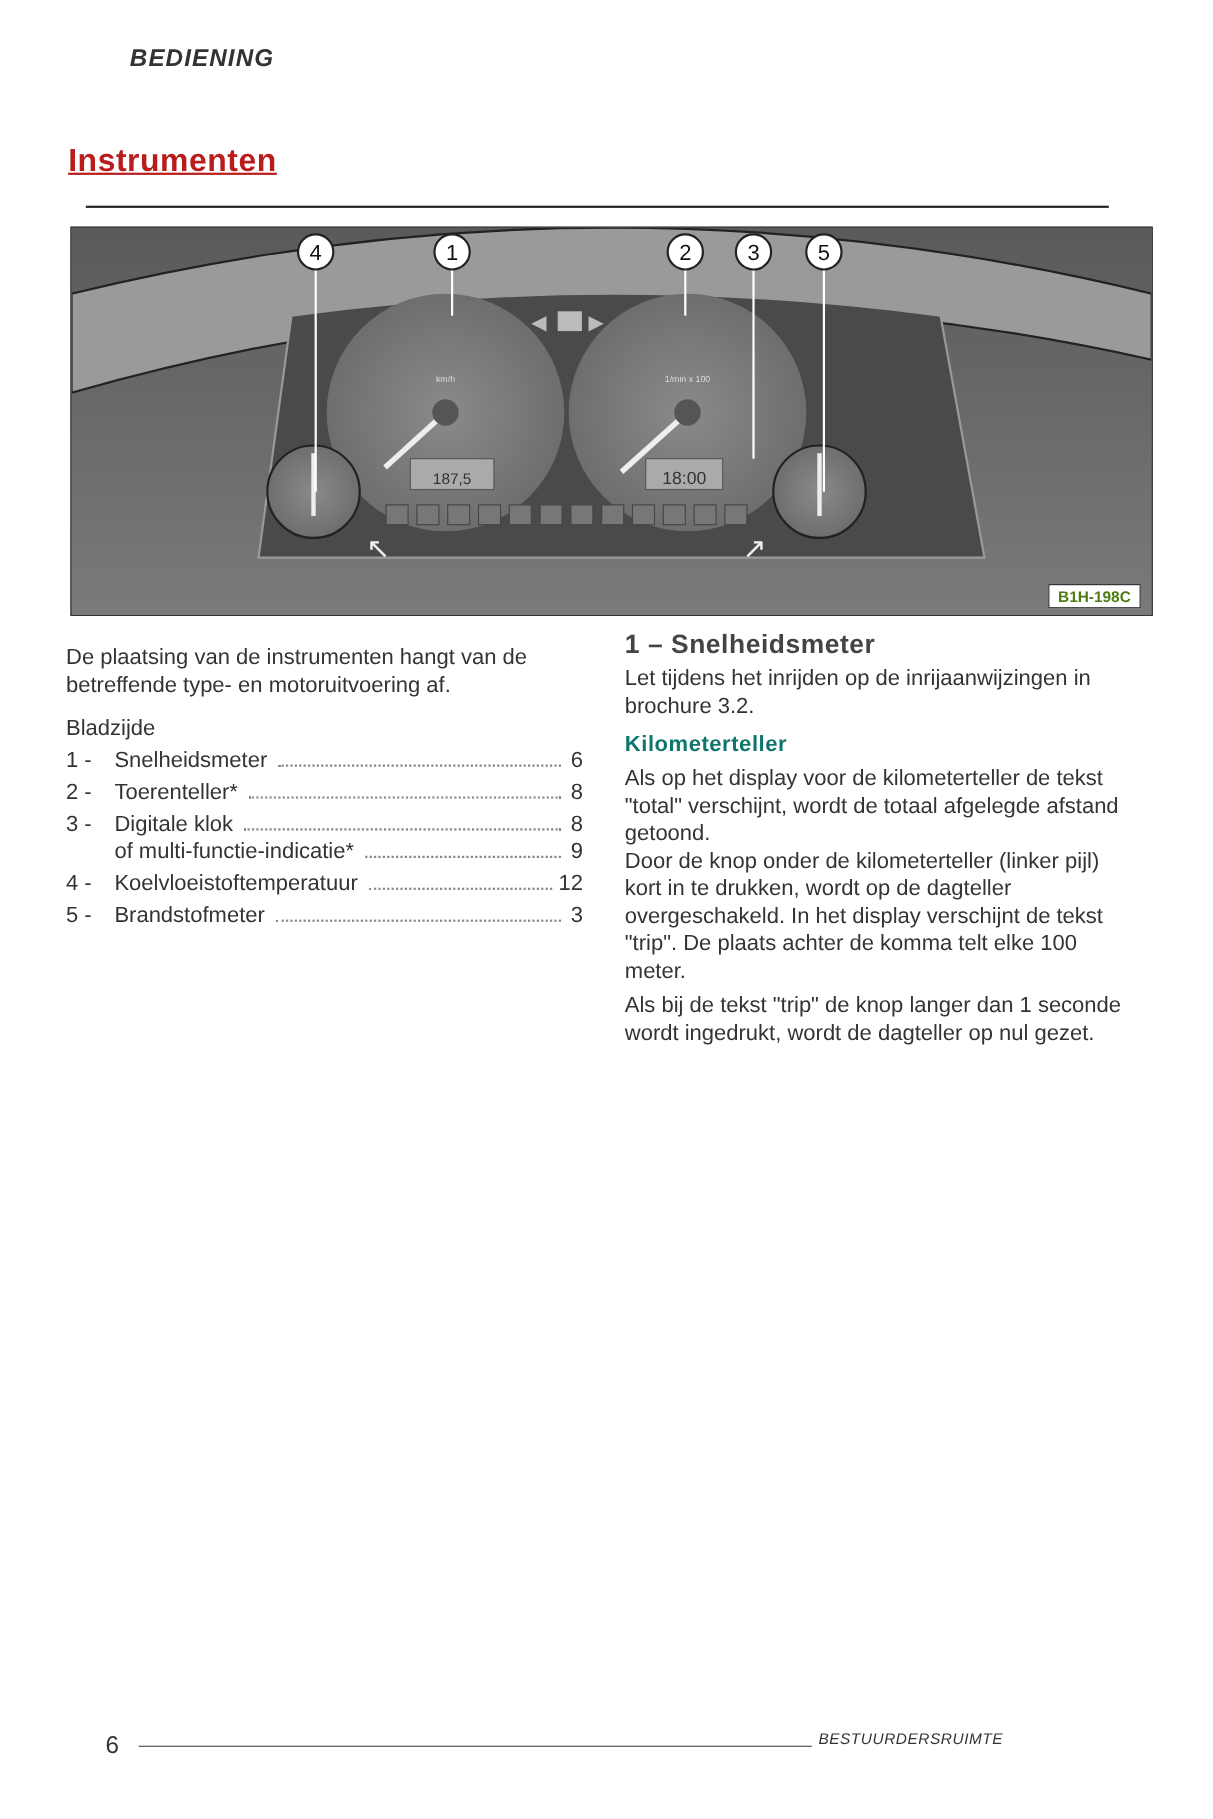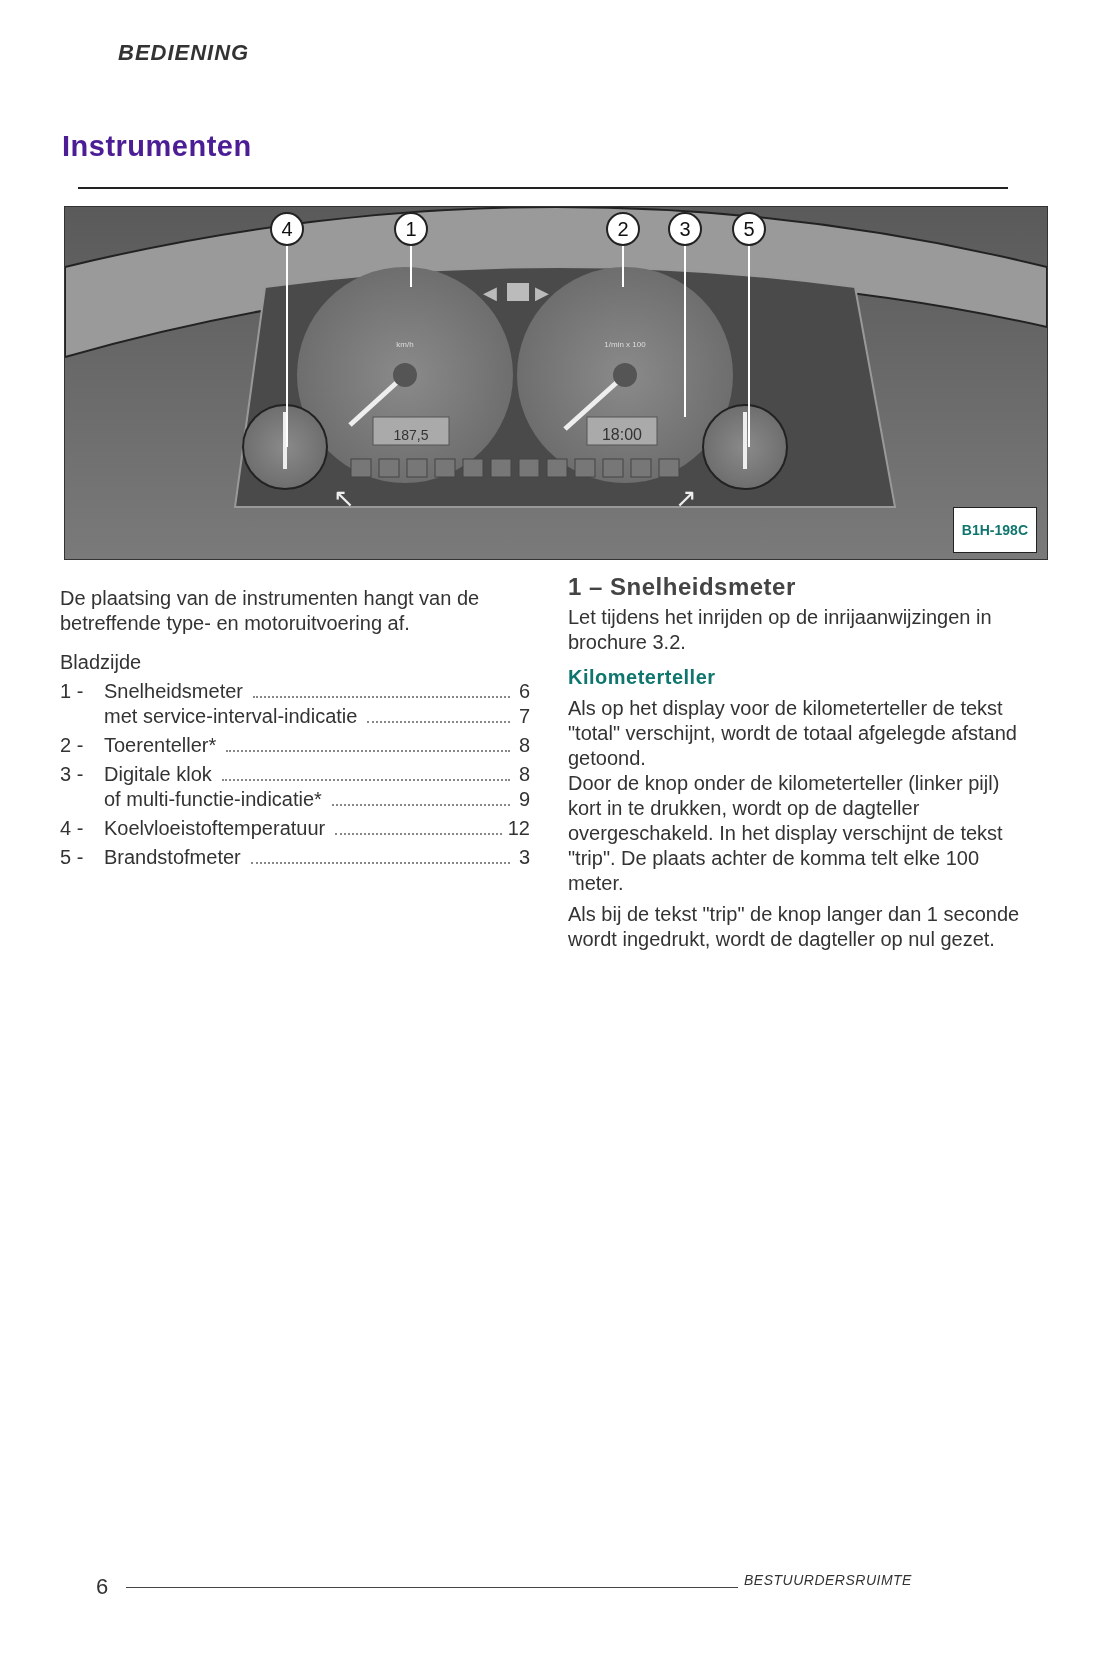--- a/index.html
+++ b/index.html
@@ -1,24 +1,24 @@
 <!DOCTYPE html>
 <html><head>
 <meta charset="utf-8">
 <style>
   html, body { margin:0; padding:0; }
   body { width:1103px; height:1654px; background:#ffffff; position:relative; overflow:hidden;
          font-family:"Liberation Sans", sans-serif; color:#2a2a2a; }
   .abs { position:absolute; }
   .section-head { left:118px; top:40px; font-size:22px; font-style:italic; color:#333; letter-spacing:1px; font-weight:700; }
-  .page-title { left:62px; top:130px; font-size:29px; font-weight:bold; color:#4c1d95; letter-spacing:0.5px; }
+  .page-title { left:62px; top:130px; font-size:29px; font-weight:bold; color:#b91c1c; letter-spacing:0.5px;text-decoration:underline; }
   .title-rule { left:78px; top:187px; width:930px; height:2px; background:#222; }
   .figure { left:64px; top:206px; width:982px; height:352px; background:#6c6c6c; border:1px solid #333; overflow:hidden; }
   .figure svg { display:block; }
-  .fig-code { right:10px; bottom:6px; background:#fff; border:1px solid #222; font-size:14px; font-weight:bold; padding:14px 8px; color:#0f766e; }
+  .fig-code { right:10px; bottom:6px; background:#fff; border:1px solid #222; font-size:14px; font-weight:bold; padding:2px 8px; color:#4d7c0f; }
 
   .left-col { left:60px; top:586px; width:470px; font-size:20px; line-height:25px; color:#333; }
   .intro p { margin:0; }
   .toc-head { margin-top:14px; margin-bottom:4px; }
   .toc-row { display:flex; align-items:baseline; margin-bottom:4px; }
   .toc-row.sub { margin-top:-4px; }
   .toc-num { width:44px; flex:none; }
   .toc-label { flex:none; white-space:nowrap; }
   .toc-dots { flex:1; border-bottom:2px dotted #888; margin:0 6px 5px 10px; height:0; }
   .toc-page { flex:none; min-width:14px; text-align:right; }
@@ -141,26 +141,20 @@
       <p>De plaatsing van de instrumenten hangt van de betreffende type- en motoruitvoering af.</p>
     </div>
   <div class="toc-head">Bladzijde</div>
   <div>
     <div class="toc-row">
       <span class="toc-num">1 -</span>
       <span class="toc-label">Snelheidsmeter</span>
       <span class="toc-dots"></span>
       <span class="toc-page">6</span>
     </div>
-    <div class="toc-row sub">
-      <span class="toc-num"></span>
-      <span class="toc-label">met service-interval-indicatie</span>
-      <span class="toc-dots"></span>
-      <span class="toc-page">7</span>
-    </div>
     <div class="toc-row">
       <span class="toc-num">2 -</span>
       <span class="toc-label">Toerenteller*</span>
       <span class="toc-dots"></span>
       <span class="toc-page">8</span>
     </div>
     <div class="toc-row">
       <span class="toc-num">3 -</span>
       <span class="toc-label">Digitale klok</span>
       <span class="toc-dots"></span>

